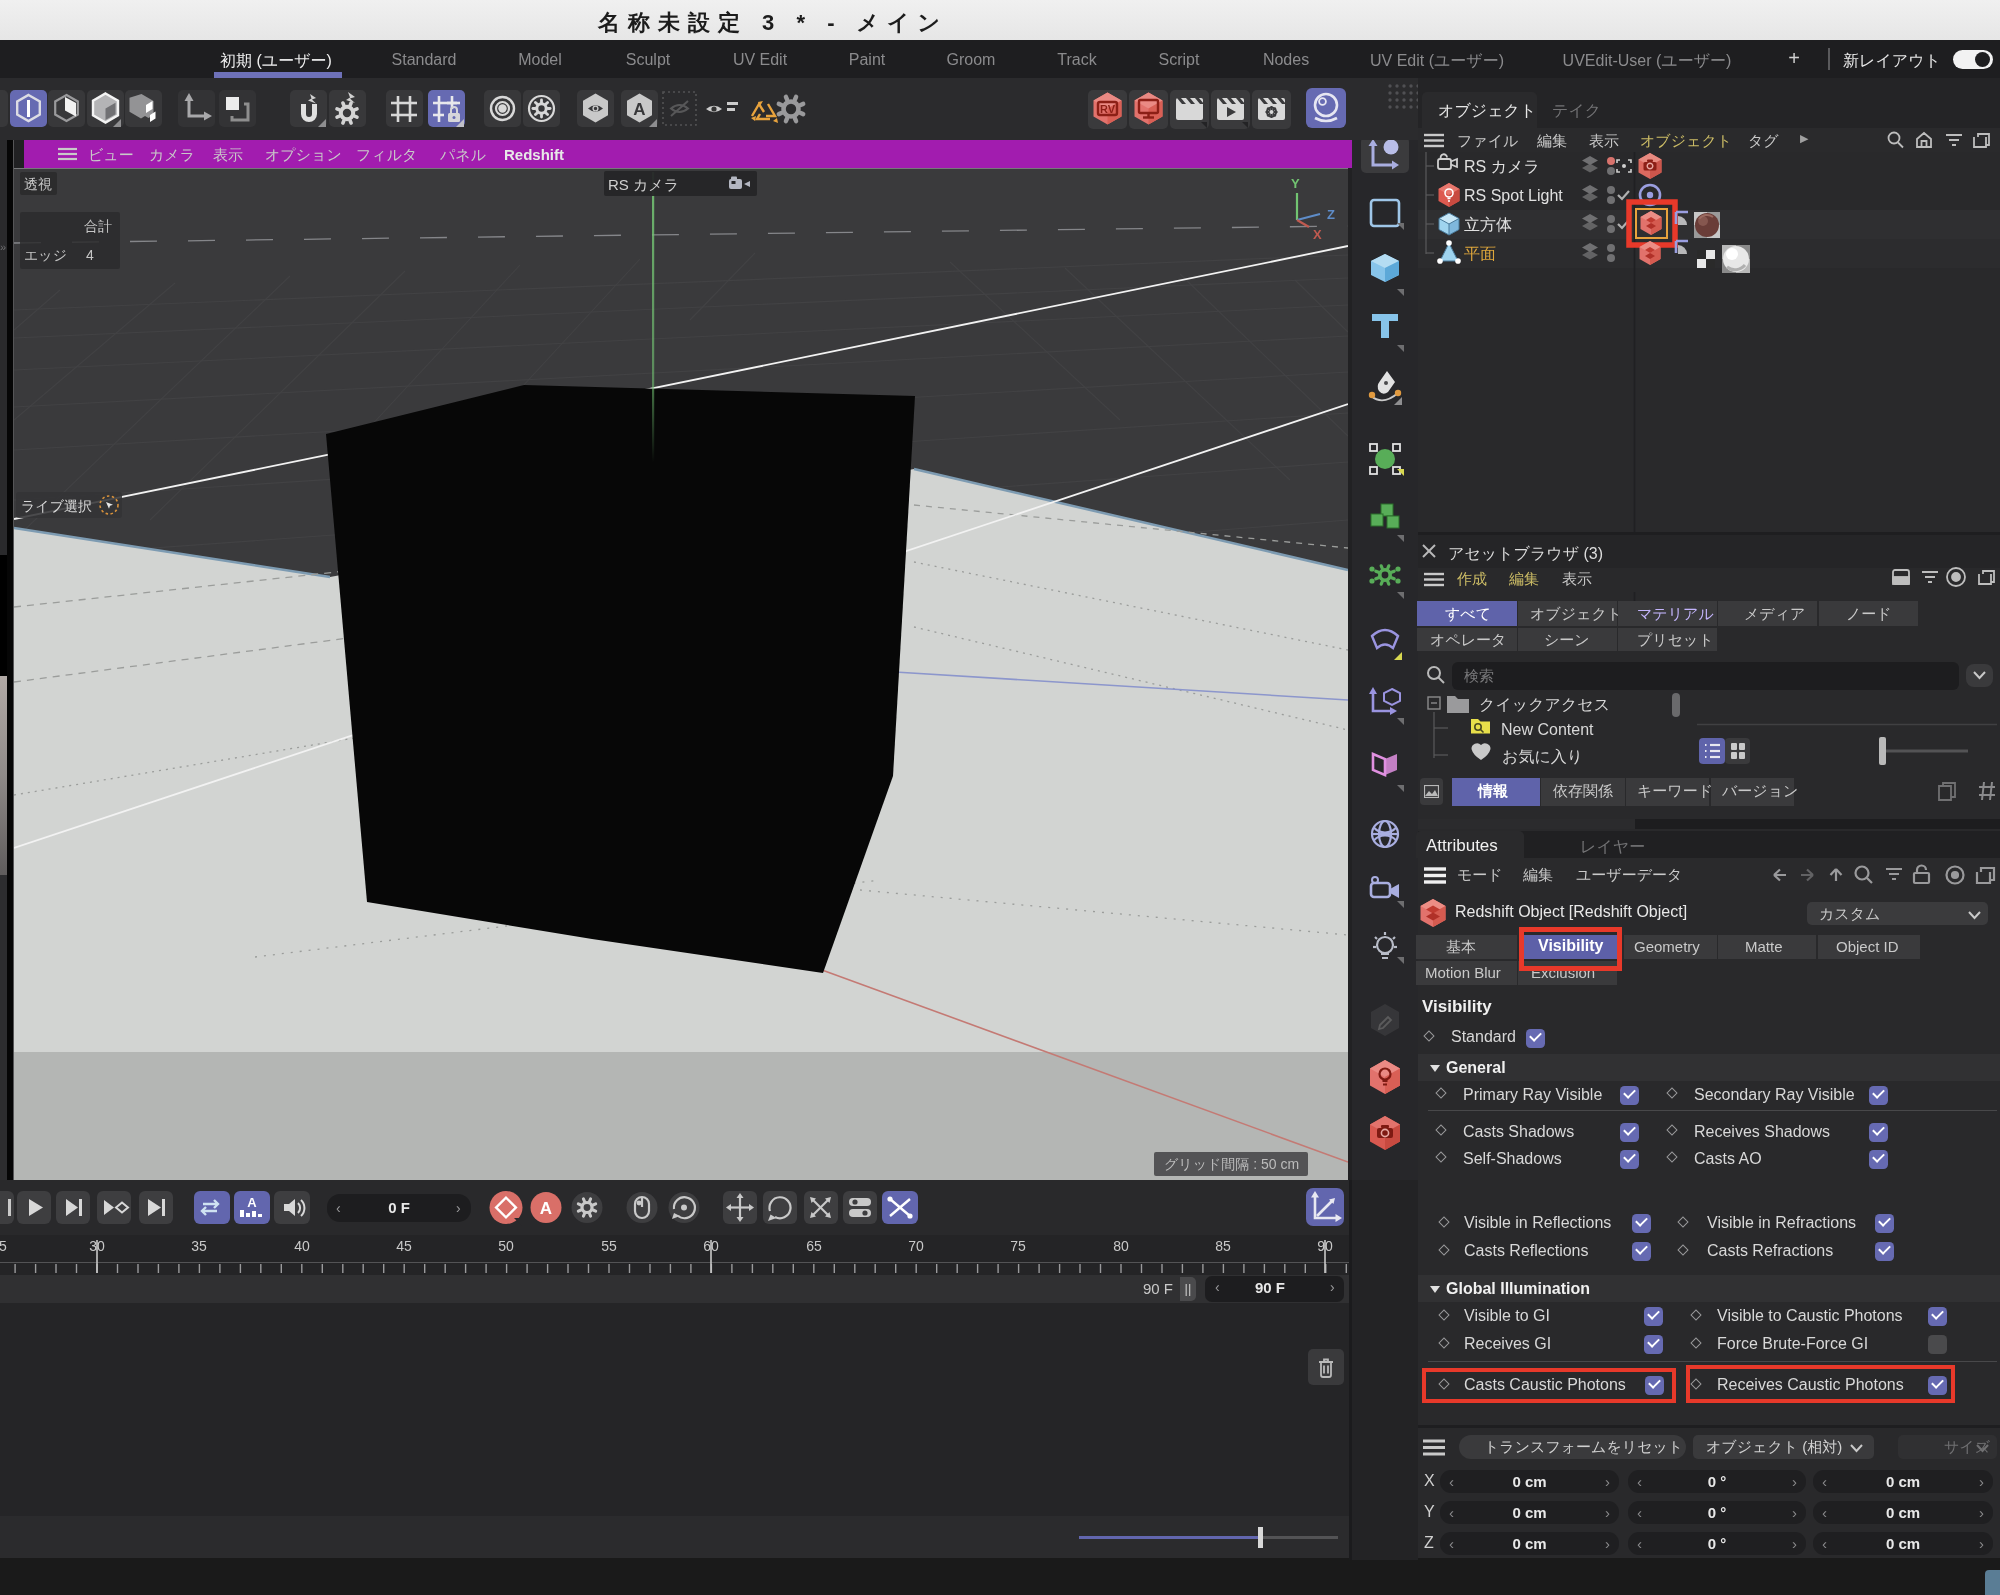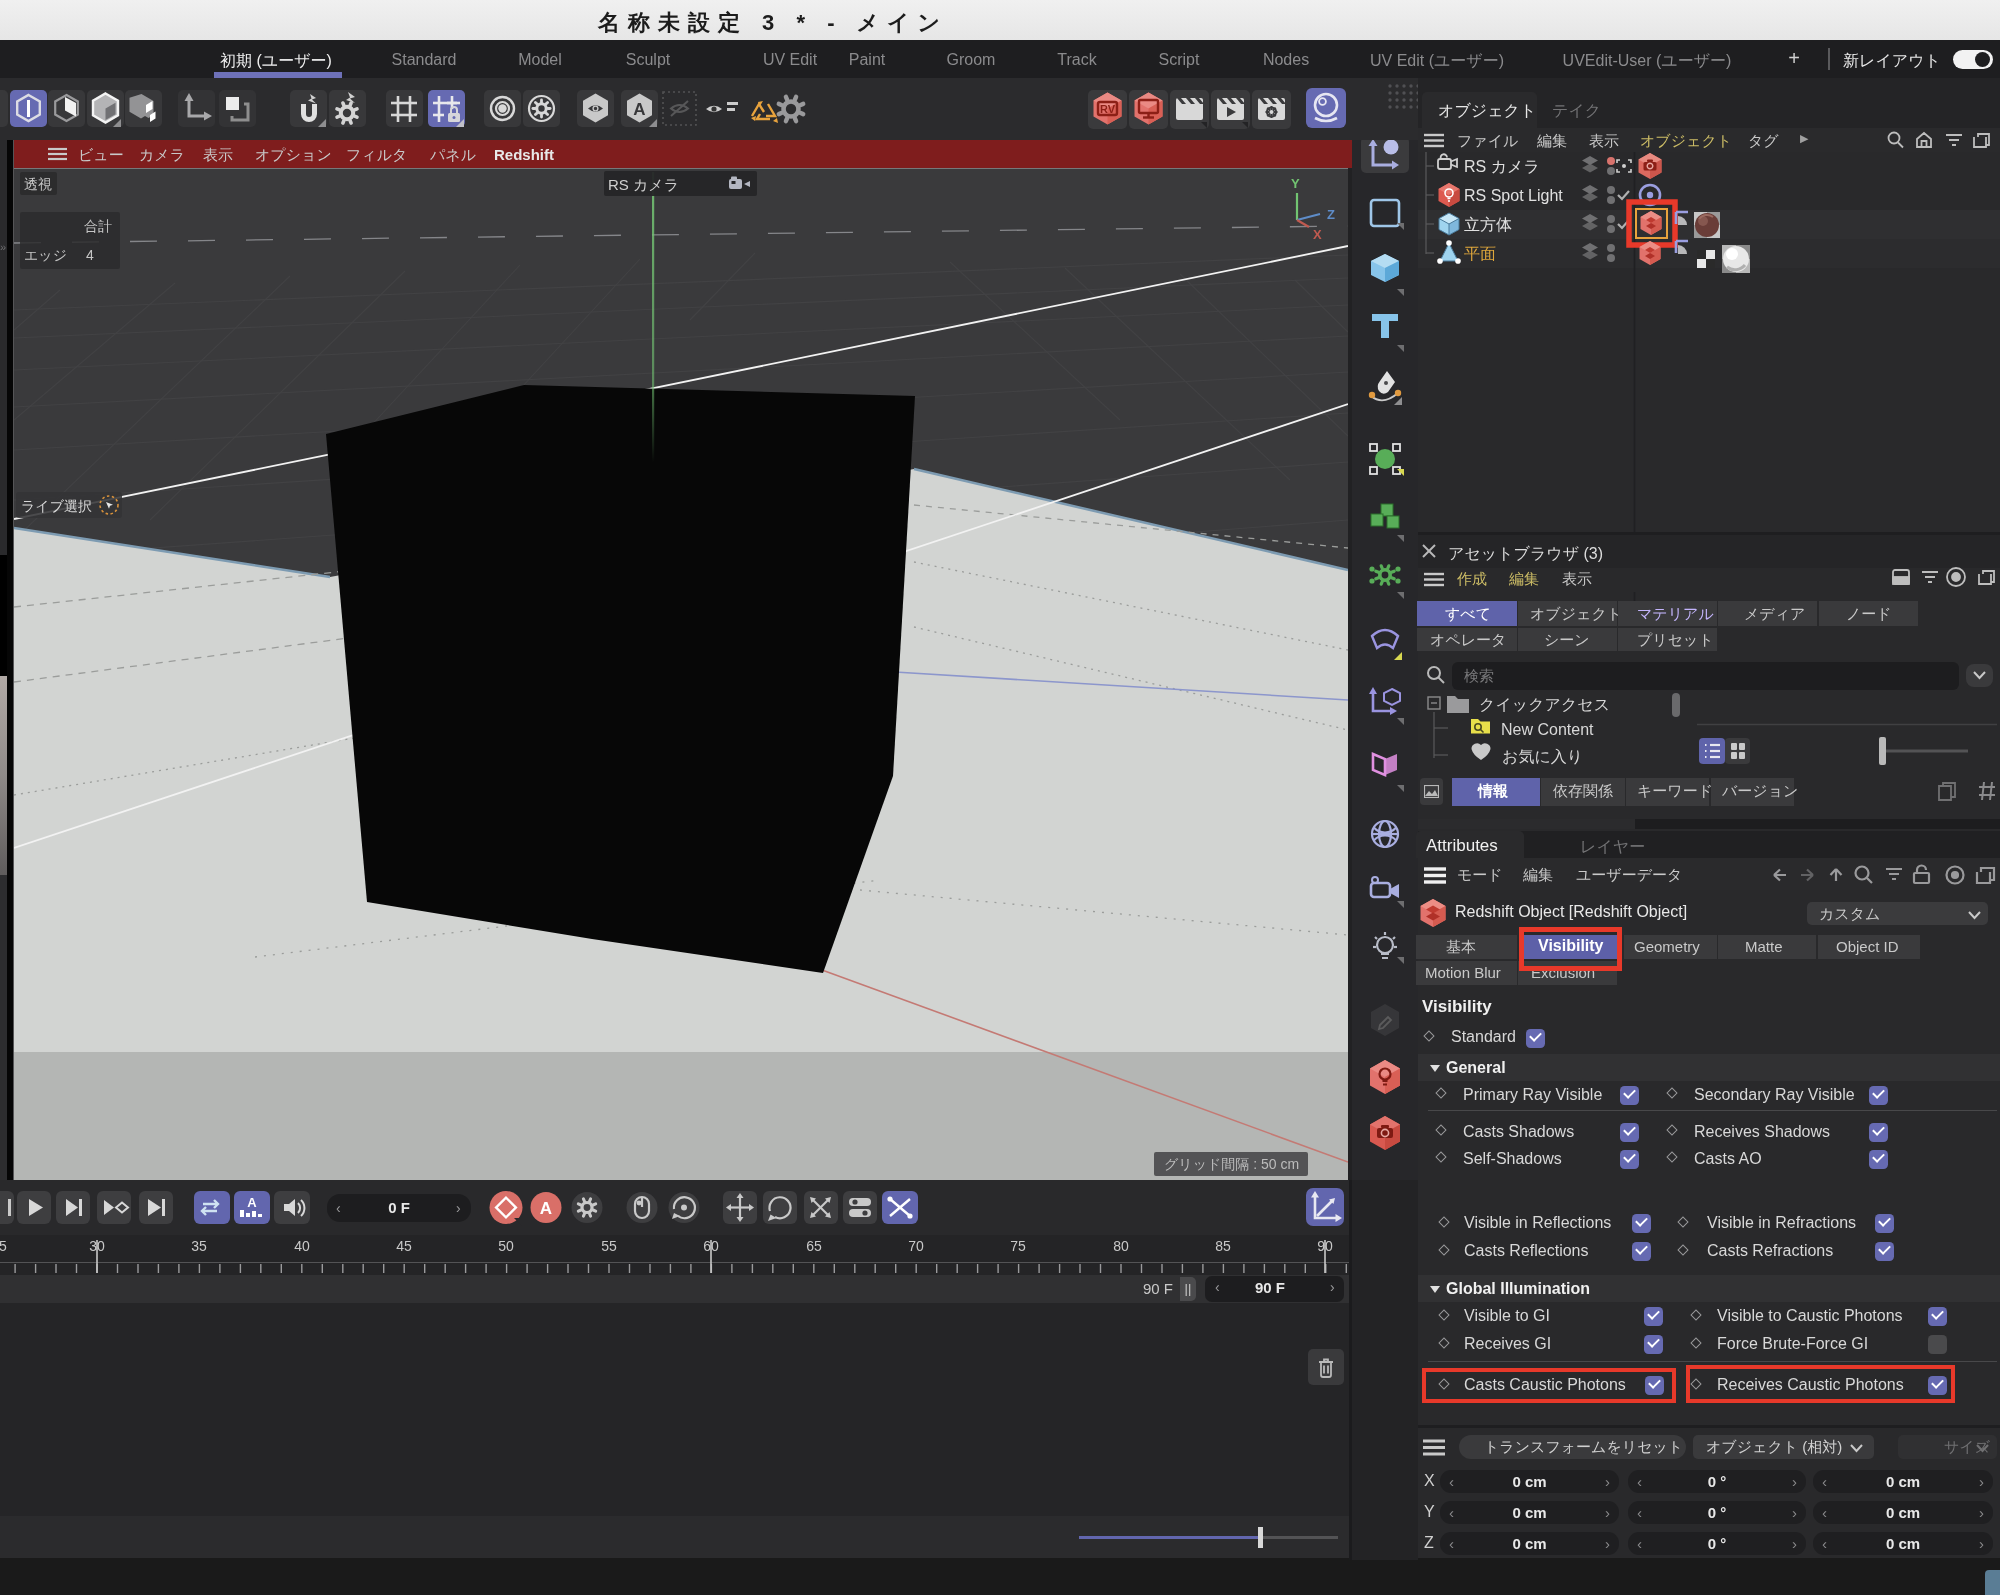--- a/index.html
+++ b/index.html
@@ -10,21 +10,21 @@
 #titlebar { left:0; top:0; width:2000px; height:40px; background:linear-gradient(#f0f0f0,#e6e6e6); }
 #titletext { left:598px; top:8px; width:348px; text-align:center; font-size:22px; font-weight:bold; color:#1c1c1c; letter-spacing:8px; }
 
 #tabbar { left:0; top:40px; width:2000px; height:38px; background:#1e1e20; }
 .ltab { position:absolute; top:11px; font-size:16px; color:#8b8b8d; transform:translateX(-50%); }
 .ltab.active { color:#f0f0f0; }
 #tabunderline { left:214px; top:72px; width:128px; height:6px; background:#6e71b8; }
 
 #toolbar { left:0; top:78px; width:2000px; height:62px; background:#2b2b2d; }
 
-#vpmenu { left:14px; top:140px; width:1500px; height:28px; background:#7f1d1d; }
+#vpmenu { left:24px; top:140px; width:1500px; height:28px; background:#a21caf; }
 .vpm { position:absolute; top:6px; font-size:15px; color:#c9c9c9; }
 #viewport { left:14px; top:168px; width:1334px; height:1012px; background:#3a3a3c; }
 
 
 #rcol { left:1352px; top:140px; width:66px; height:1040px; background:#27272a; }
 
 #rpanel { left:1418px; top:78px; width:582px; height:1482px; background:#29292b; }
 
 .lbl { font-size:16px; color:#d8d8d8; }
 .dia { position:absolute; width:8px; height:8px; border:1.5px solid #98989a; transform:rotate(45deg); }
@@ -48,21 +48,21 @@
 </style>
 </head>
 <body>
 <div class="abs" id="titlebar"></div>
 <div class="abs txt" id="titletext">名称未設定 3 * - メイン</div>
 <div class="abs" id="tabbar">
   <span class="ltab active" style="left:276px;">初期 (ユーザー)</span>
   <span class="ltab" style="left:424px;">Standard</span>
   <span class="ltab" style="left:540px;">Model</span>
   <span class="ltab" style="left:648px;">Sculpt</span>
-  <span class="ltab" style="left:790px;">UV Edit</span>
+  <span class="ltab" style="left:760px;">UV Edit</span>
   <span class="ltab" style="left:867px;">Paint</span>
   <span class="ltab" style="left:971px;">Groom</span>
   <span class="ltab" style="left:1077px;">Track</span>
   <span class="ltab" style="left:1179px;">Script</span>
   <span class="ltab" style="left:1286px;">Nodes</span>
   <span class="ltab" style="left:1437px;">UV Edit (ユーザー)</span>
   <span class="ltab" style="left:1647px;">UVEdit-User (ユーザー)</span>
   <span class="ltab" style="left:1794px;color:#d0d0d0;font-size:20px;top:7px;">+</span>
   <span style="position:absolute;left:1828px;top:8px;width:2px;height:22px;background:#5a5a5c;"></span>
   <span class="ltab" style="left:1892px;color:#e8e8e8;">新レイアウト</span>

